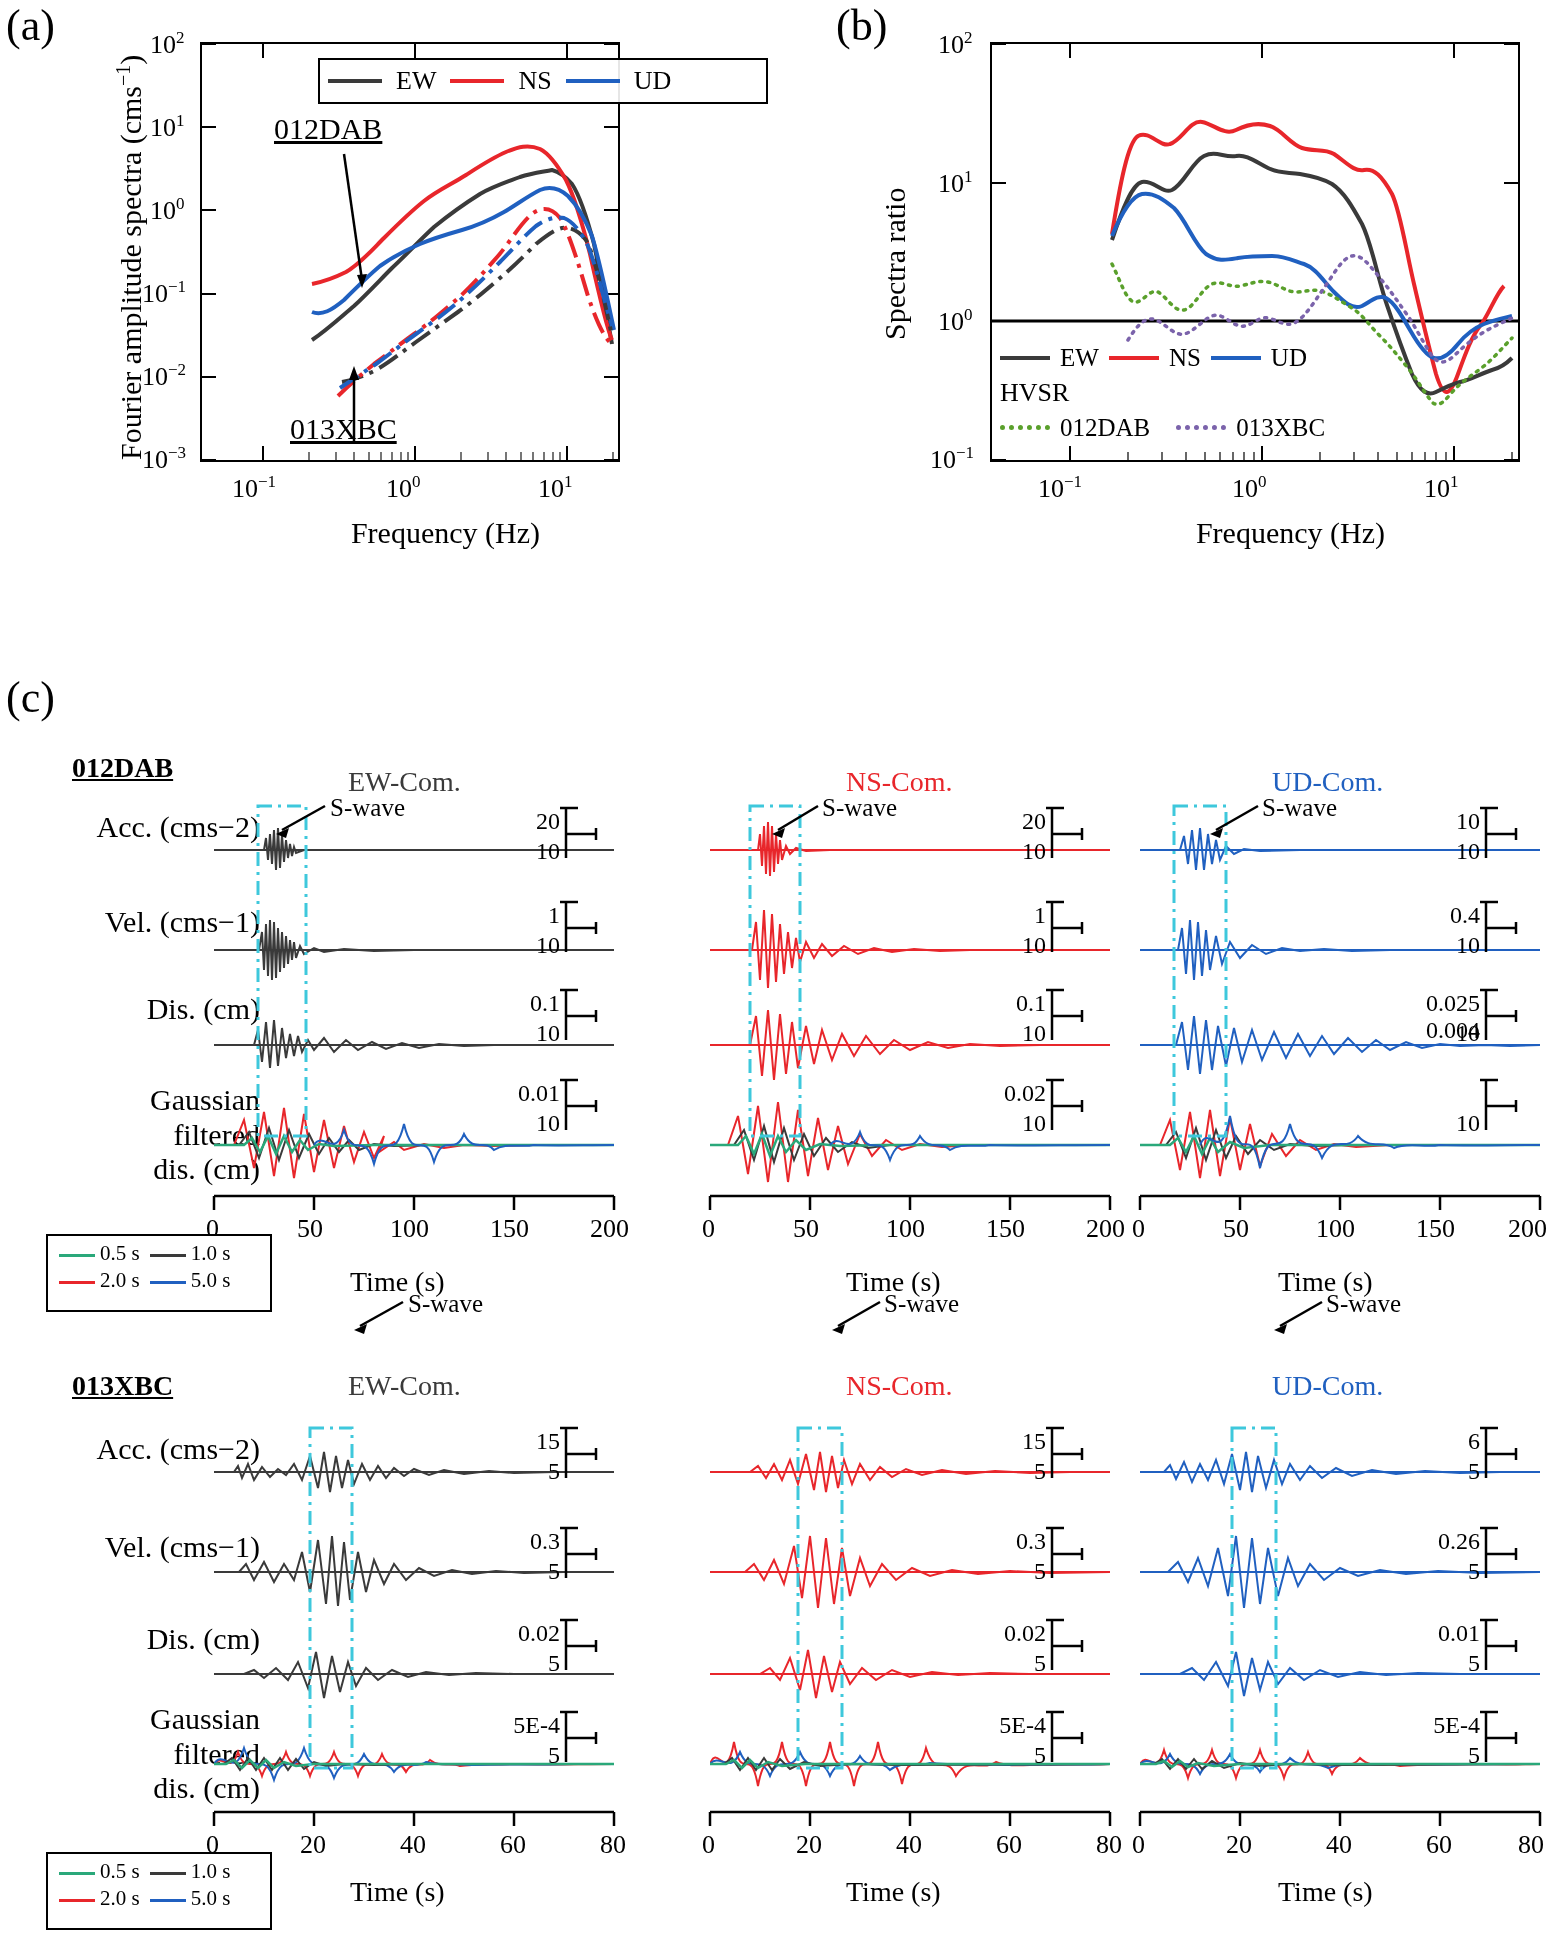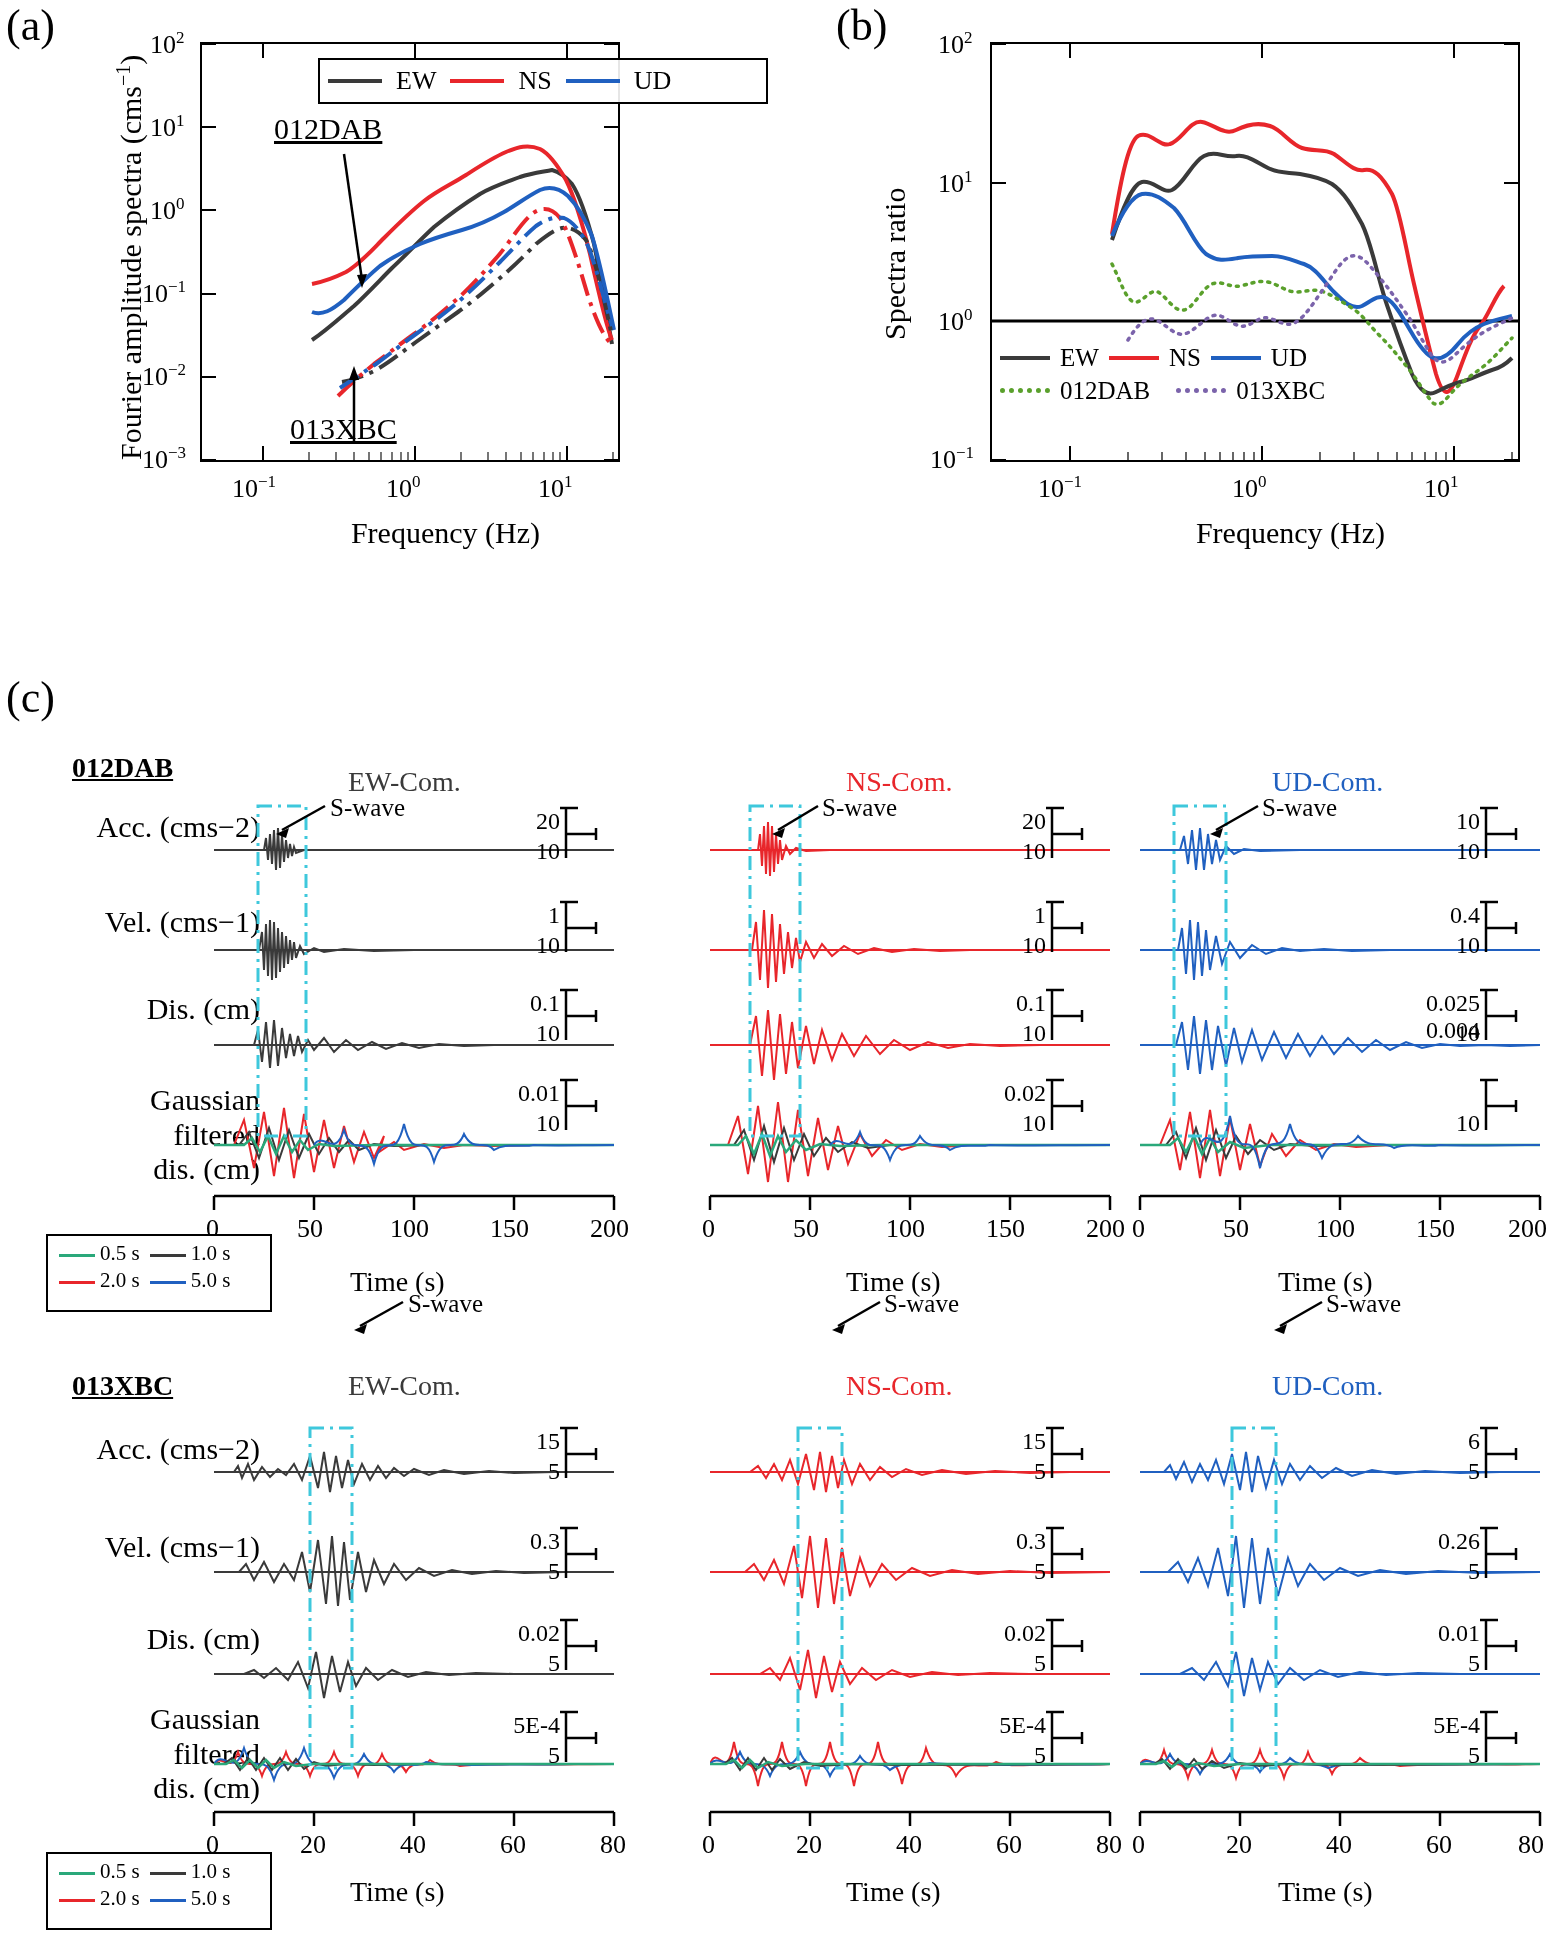--- a/index.html
+++ b/index.html
@@ -208,20 +208,21 @@
 
 <div style="position:absolute;left:1000px;top:340px;width:500px;font-size:25px;line-height:1.25;">
   <div class="leg-row" style="gap:10px;margin-top:2px;">
     <span class="leg-line" style="border-top-color:#3a3a3a;width:50px;"></span>
     <span>EW</span>
     <span class="leg-line" style="border-top-color:#e8262b;width:50px;"></span>
     <span>NS</span>
     <span class="leg-line" style="border-top-color:#2060c0;width:50px;"></span>
     <span>UD</span>
   </div>
+  <div style="margin-top:4px;font-size:26px;">HVSR</div>
   <div class="leg-row" style="gap:10px;margin-top:2px;">
     <span class="leg-line" style="border-top-color:#5aa02c;border-top-style:dotted;border-top-width:5px;width:50px;"></span>
     <span>012DAB</span>
     <span class="leg-line" style="border-top-color:#7b63ab;border-top-style:dotted;border-top-width:5px;width:50px;margin-left:16px;"></span>
     <span>013XBC</span>
   </div>
 </div>
 
 <div class="panel-label" style="left:6px;top:672px;">(c)</div>
 

